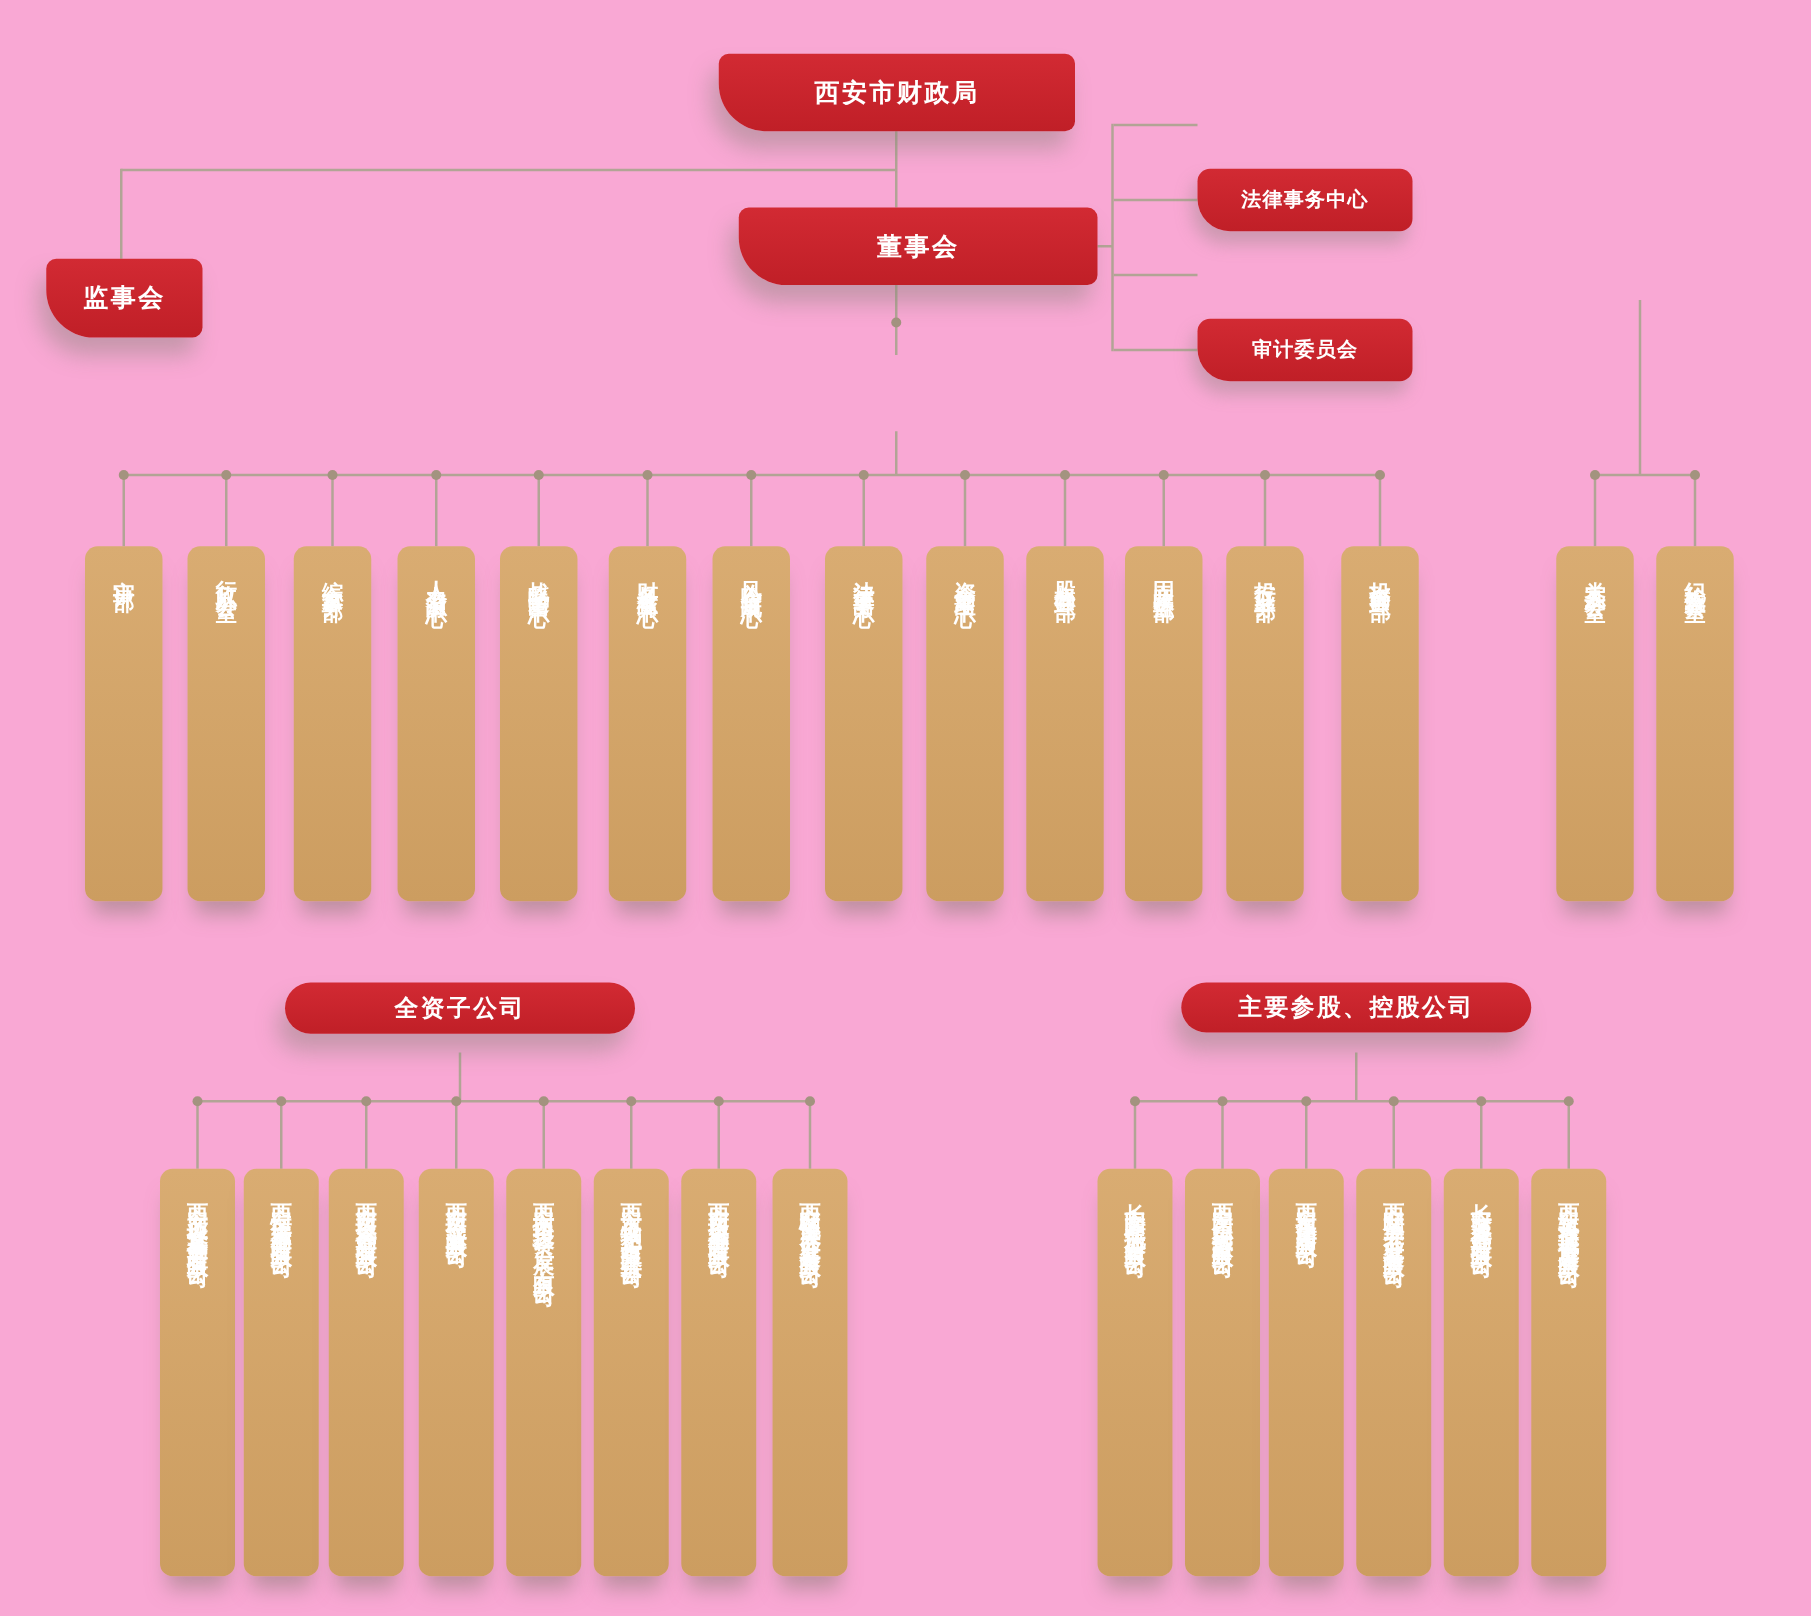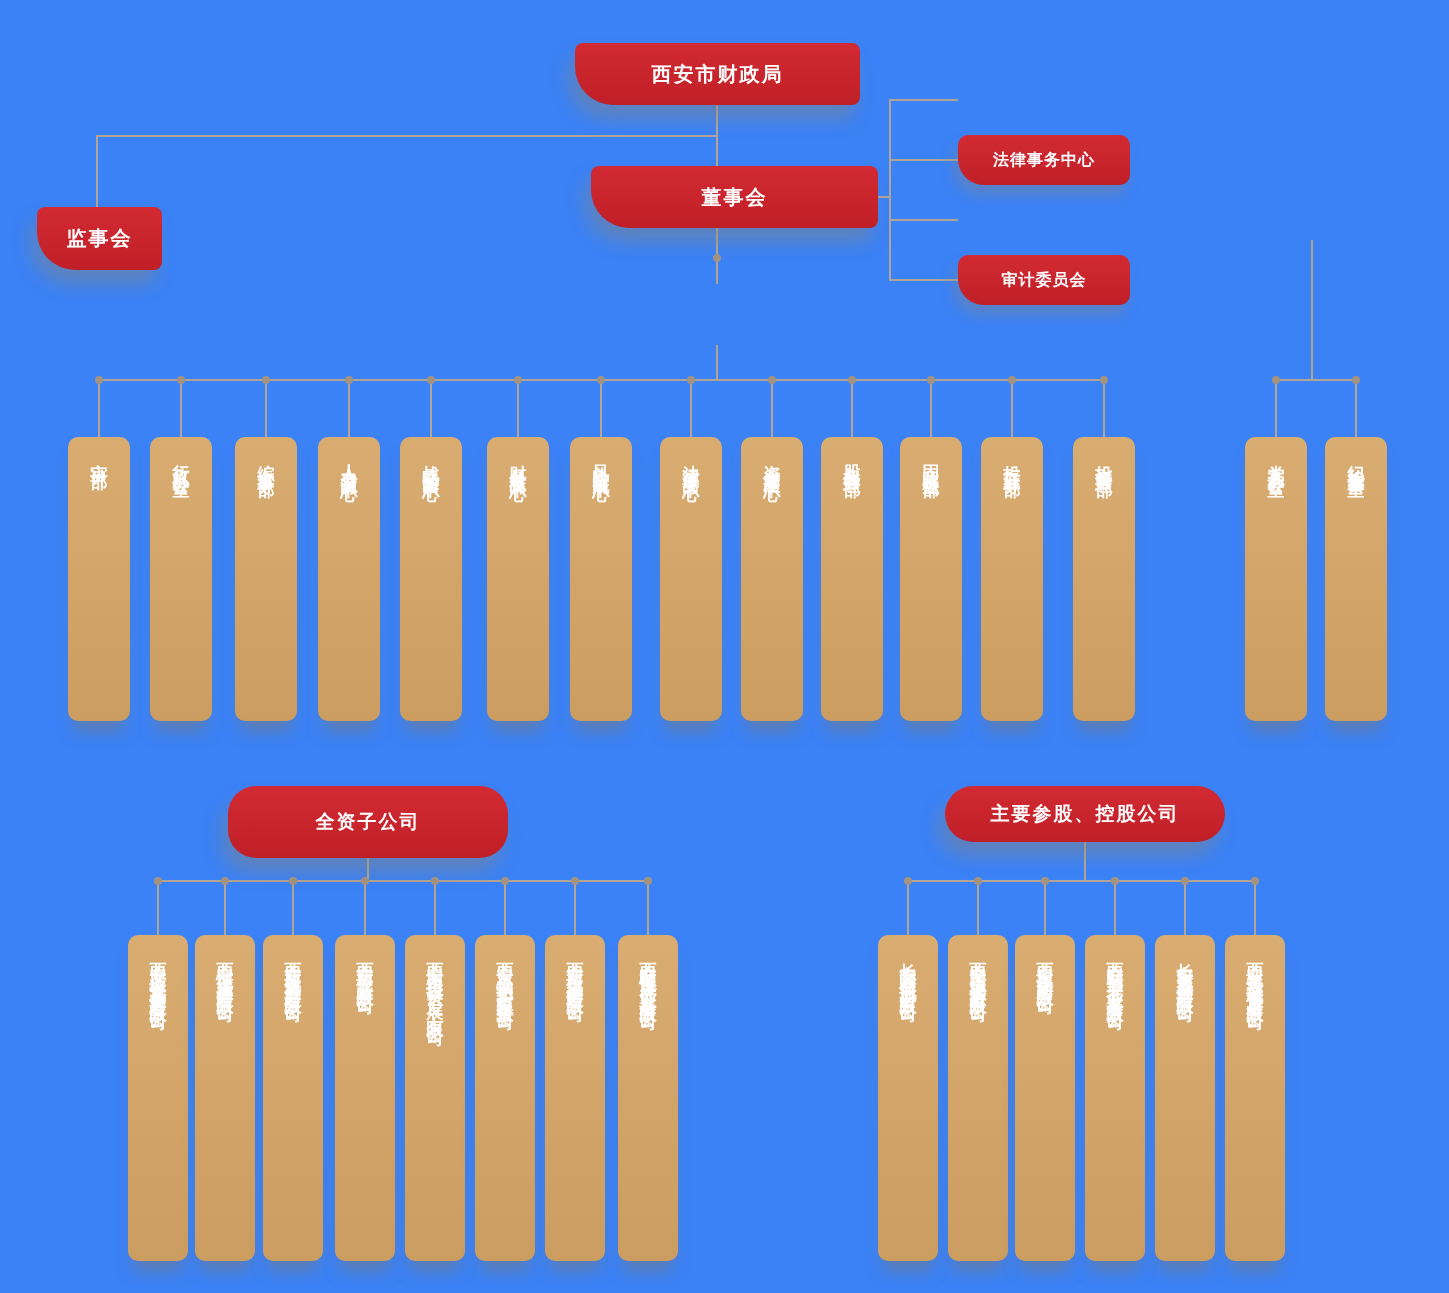--- a/index.html
+++ b/index.html
@@ -1,18 +1,18 @@
 <!DOCTYPE html>
 <html><head>
 <meta charset="utf-8">
 <style>
   * { margin:0; padding:0; box-sizing:border-box; }
   html,body { background:#f7f6f4; }
   body { font-family:"Liberation Sans","DejaVu Sans",sans-serif; }
-  .stage { position:relative; width:1449px; height:1293px; background:#3b82f6; overflow:hidden; }
+  .stage { position:relative; width:1449px; height:1293px; background:#f9a8d4; overflow:hidden; }
 
   .red-box { position:absolute; background:linear-gradient(180deg,#d22a33,#c01f27);
     color:#fff; font-weight:bold; display:flex; align-items:center; justify-content:center;
     border-radius:8px 8px 8px 38px; box-shadow:-6px 14px 18px rgba(138,130,122,.45);
     font-size:20px; letter-spacing:2px; }
   .committee { border-radius:10px 10px 10px 26px; font-size:16px; letter-spacing:1px;
     box-shadow:-4px 10px 14px rgba(138,130,122,.4); }
   .pill { border-radius:28px; font-size:19px; }
 
   .tan-box { position:absolute; background:linear-gradient(180deg,#d9ac72,#cc9d60);
@@ -125,24 +125,24 @@
     <span>监事会</span>
   </div>
 
   <div class="red-box committee" style="left:958px;top:135px;width:172px;height:50px">
     <span>法律事务中心</span>
   </div>
   <div class="red-box committee" style="left:958px;top:255px;width:172px;height:50px">
     <span>审计委员会</span>
   </div>
 
-  <div class="red-box pill" style="left:228px;top:786px;width:280px;height:72px">
+  <div class="red-box pill" style="left:228px;top:786px;width:280px;height:41px">
     <span>全资子公司</span>
   </div>
-  <div class="red-box pill" style="left:945px;top:786px;width:280px;height:56px">
+  <div class="red-box pill" style="left:945px;top:786px;width:280px;height:40px">
     <span>主要参股、控股公司</span>
   </div>
 
   <div class="tan-box dept" style="left:68px">
       <span>审计部</span>
     </div>
   <div class="tan-box dept" style="left:150px">
       <span>行政办公室</span>
     </div>
   <div class="tan-box dept" style="left:235px">

